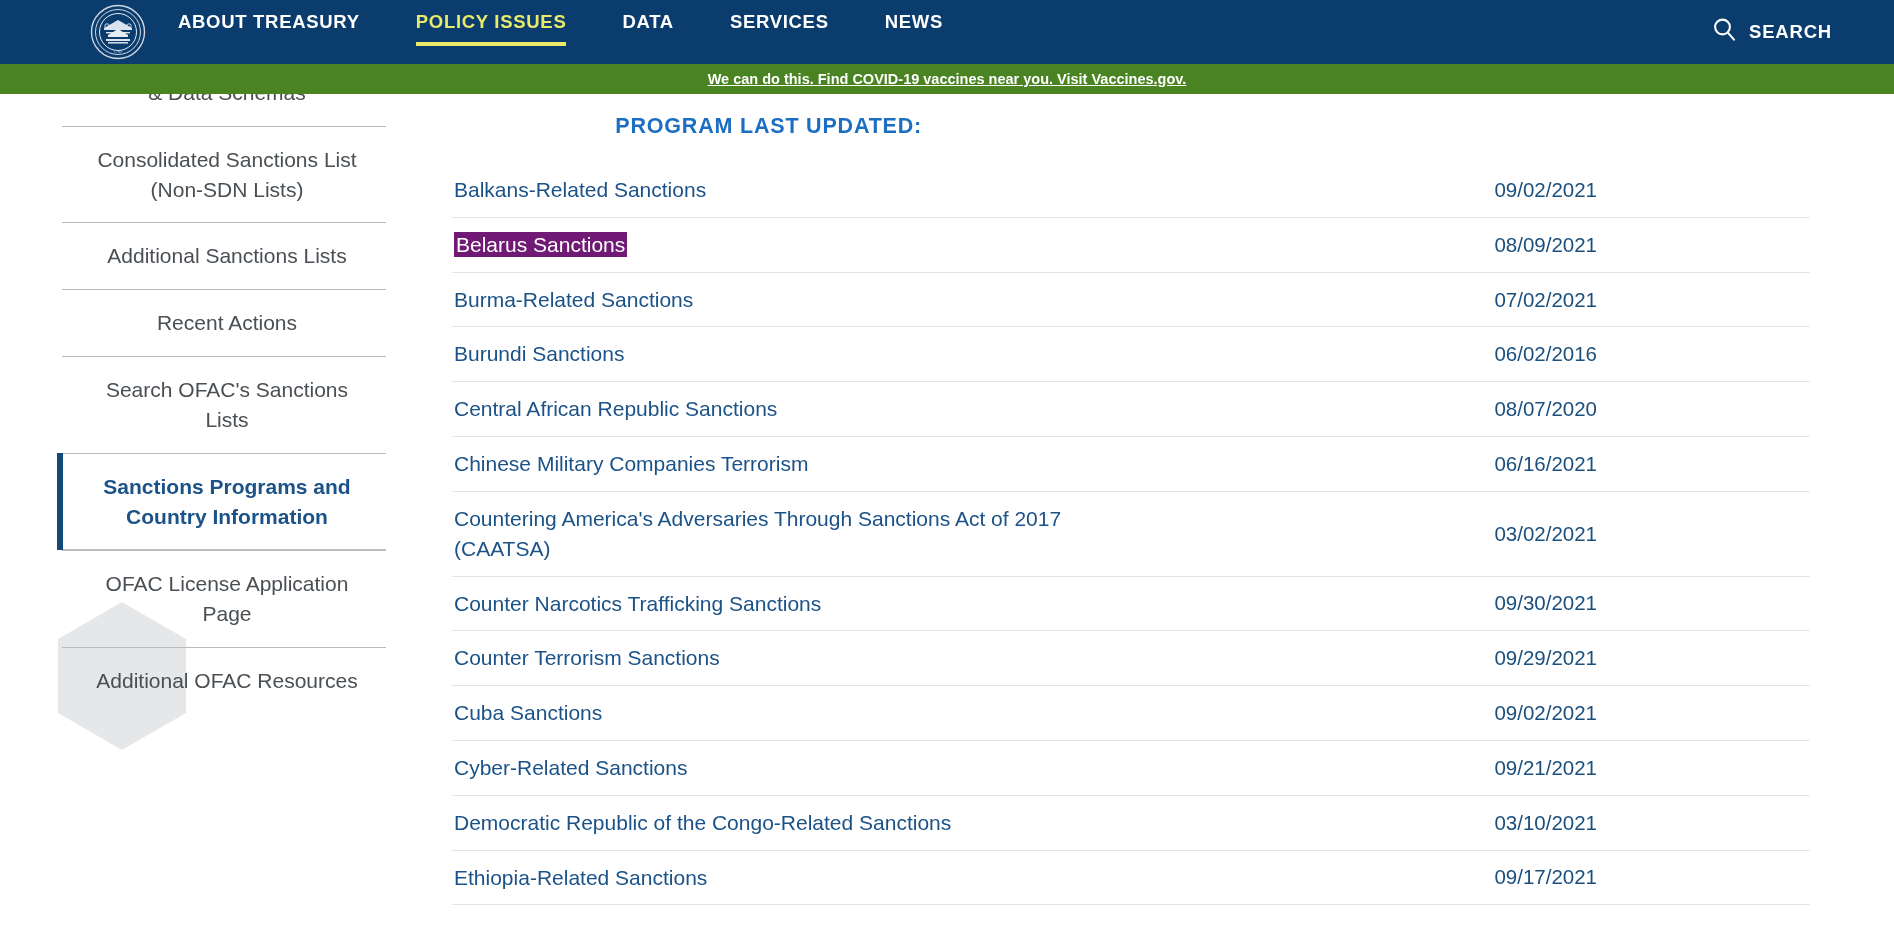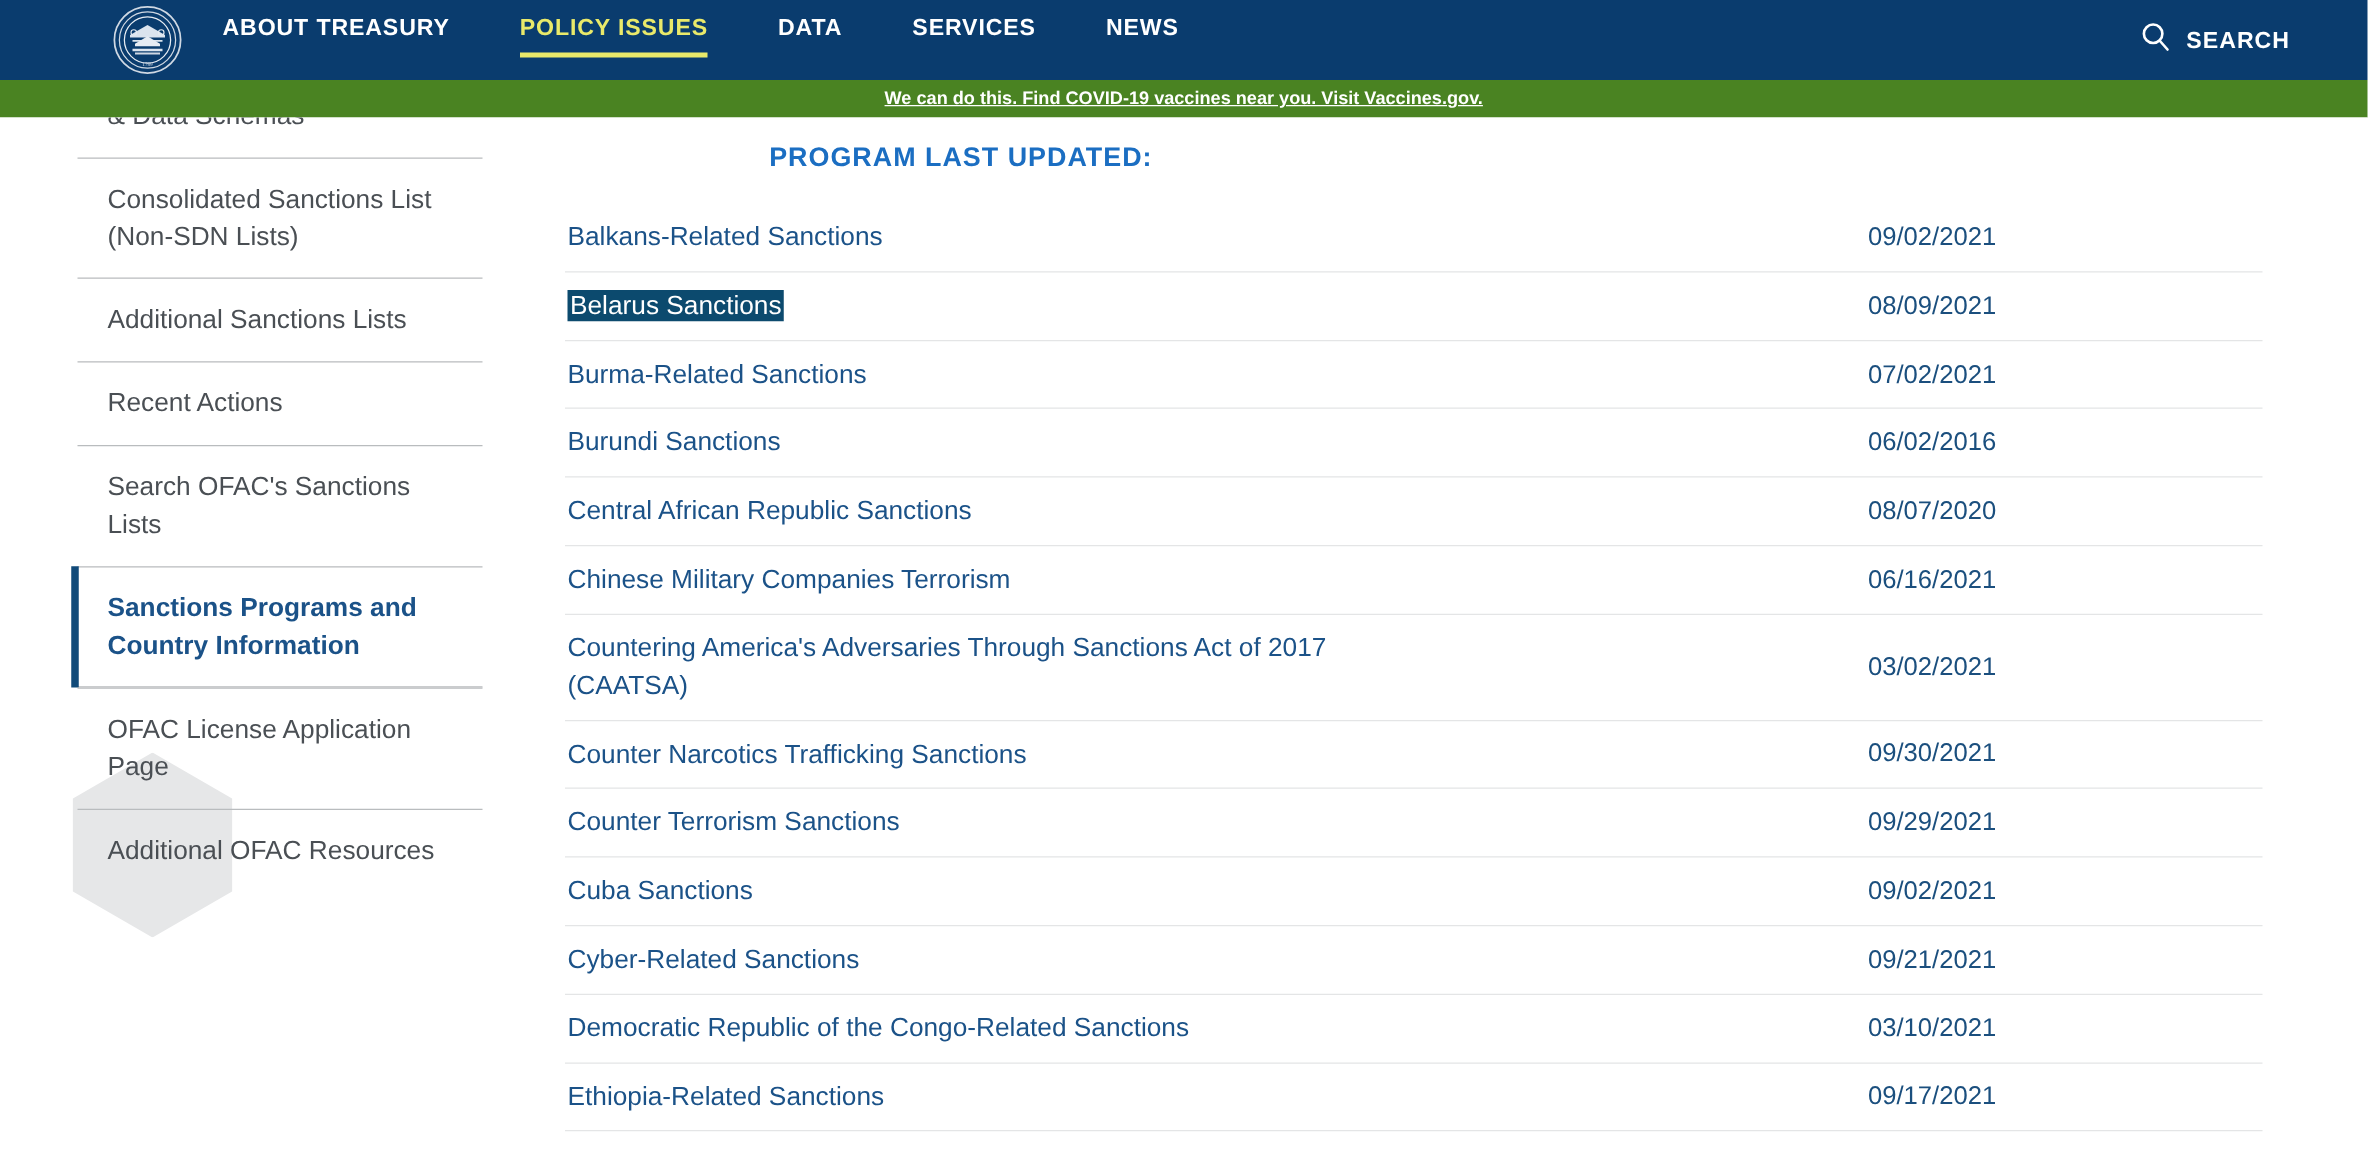--- a/index.html
+++ b/index.html
@@ -116,21 +116,21 @@
   }
   .hex-watermark {
     position: absolute;
     left: 58px; top: 508px;
     width: 128px; height: 148px;
     background: #e6e7e8;
     clip-path: polygon(50% 0%, 100% 25%, 100% 75%, 50% 100%, 0% 75%, 0% 25%);
     z-index: 0;
     pointer-events: none;
   }
-  .sidebar > .side-item { position: relative; z-index: 1; background: transparent; }
+  .sidebar > .side-item { position: relative; z-index: 1; background: transparent; text-align: center; }
   .sidebar > .side-item.watermarked { background: transparent; }
 
   
   .main {
     position: absolute;
     left: 452px; top: 0;
     width: 1360px;
   }
   .table-head {
     display: flex;
@@ -155,21 +155,21 @@
   .row:first-of-type { border-top: none; }
   .cell-name {
     width: 675px;
     padding: 12px 14px 12px 2px;
     color: #1b5288;
     font-size: 21px;
     line-height: 1.42;
     cursor: pointer;
   }
   .cell-name .sel {
-    background: #0c4a6e;
+    background: #701a75;
     color: #ffffff;
     padding: 1px 2px;
   }
   .cell-date {
     width: 480px;
     text-align: right;
     padding-right: 10px;
     color: #1b4f7e;
     font-size: 20.5px;
   }

